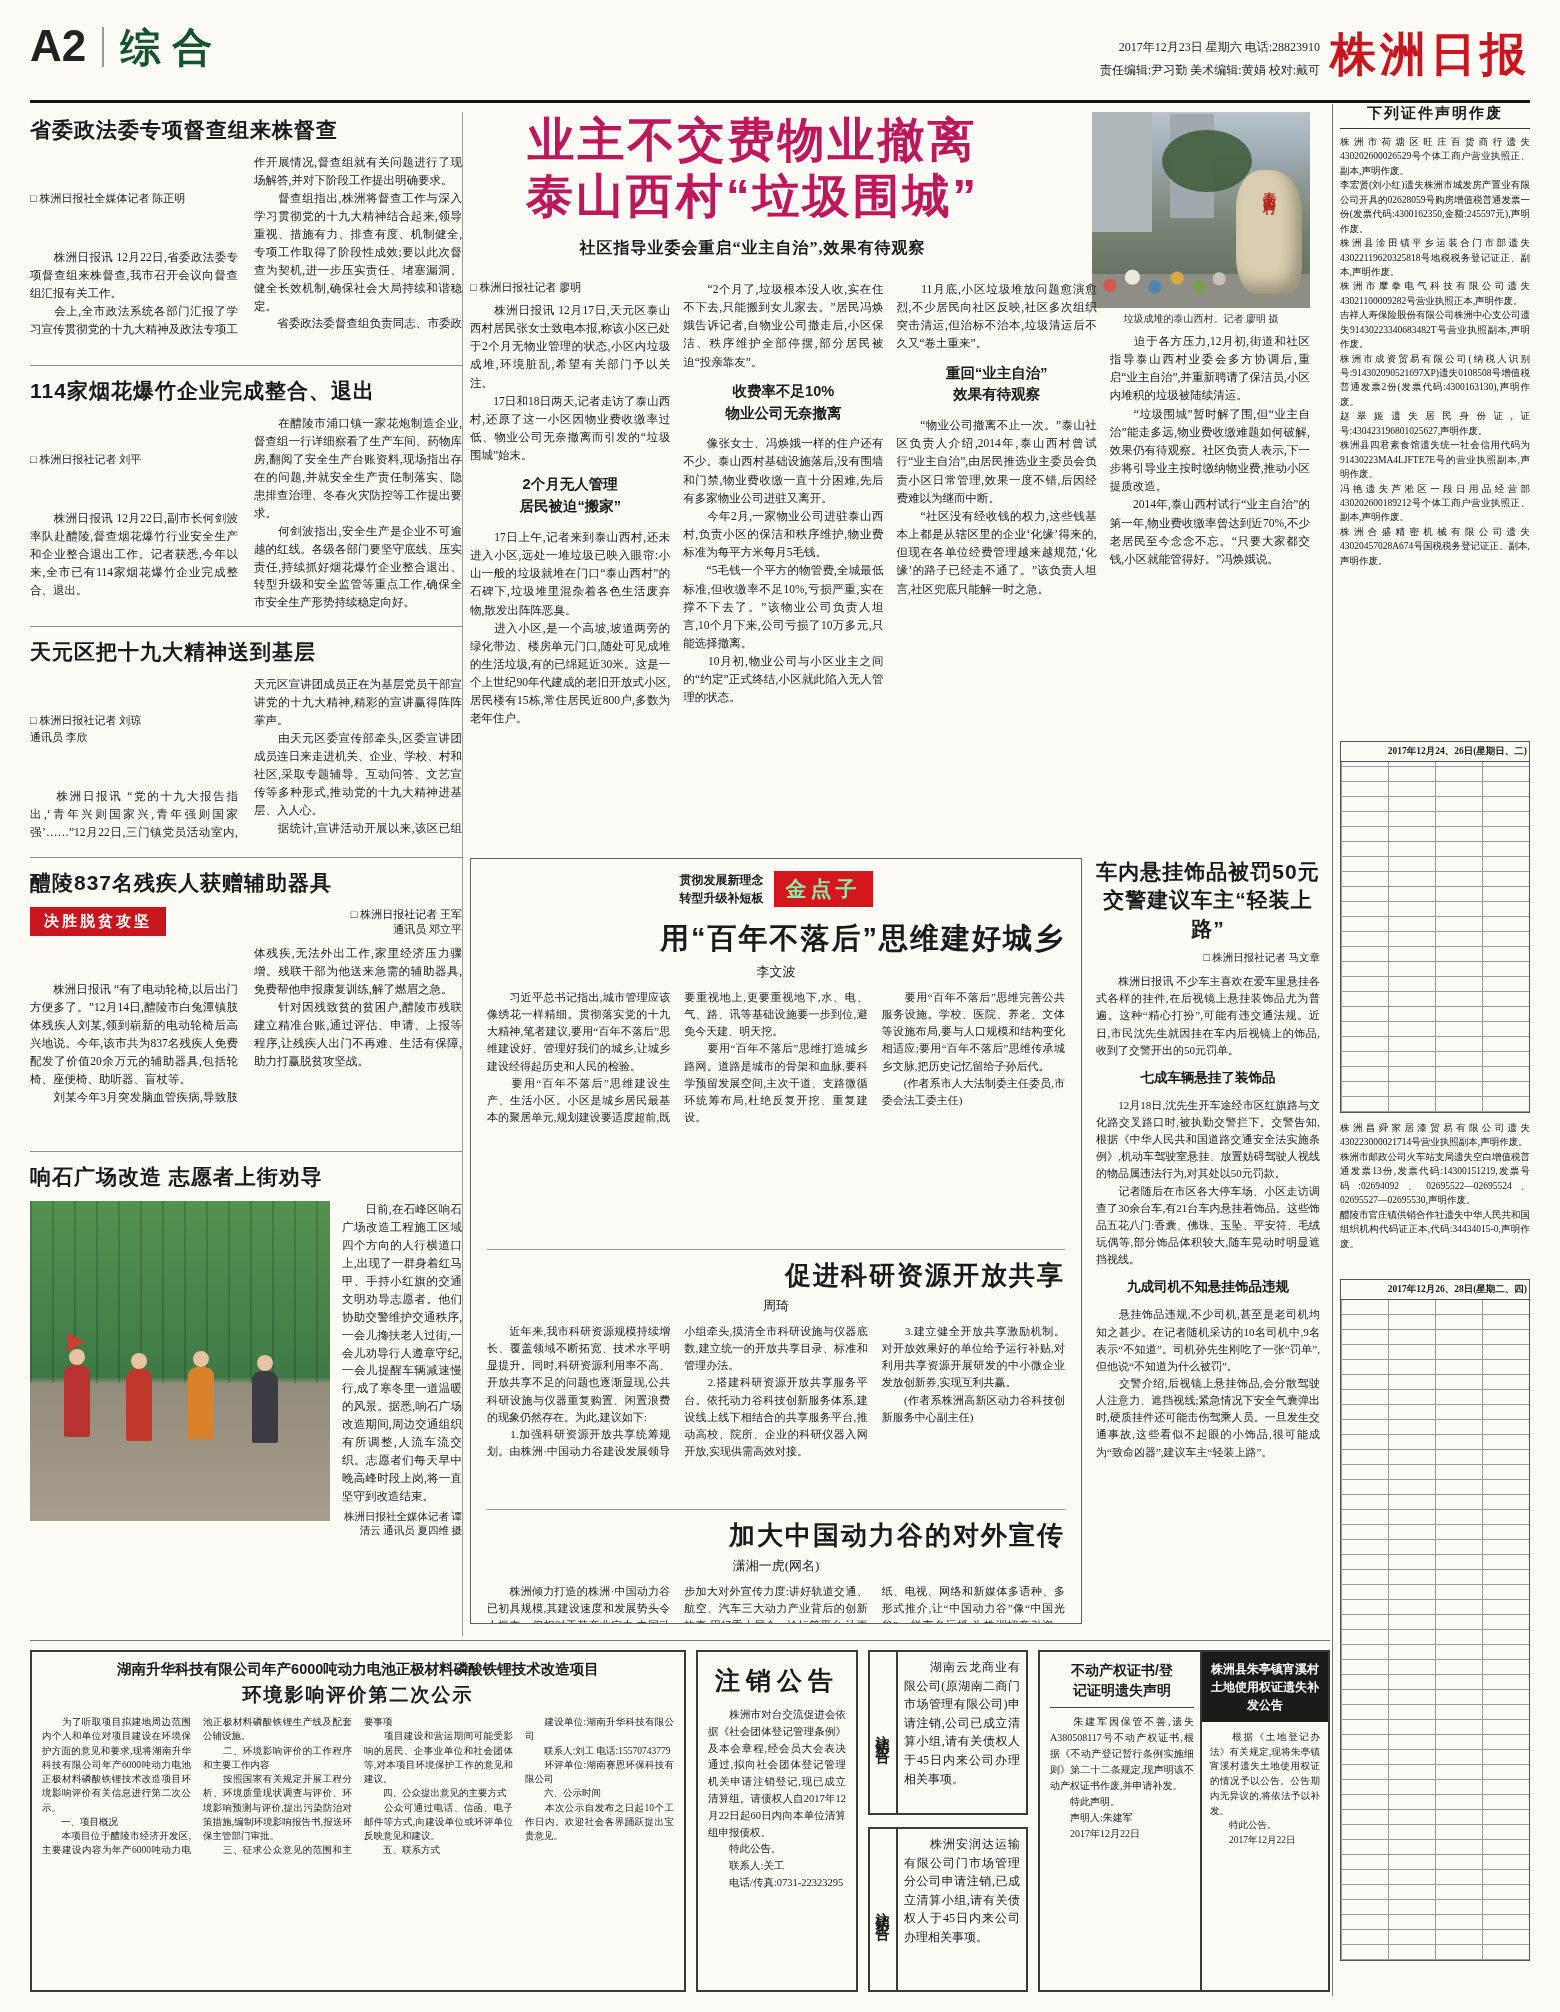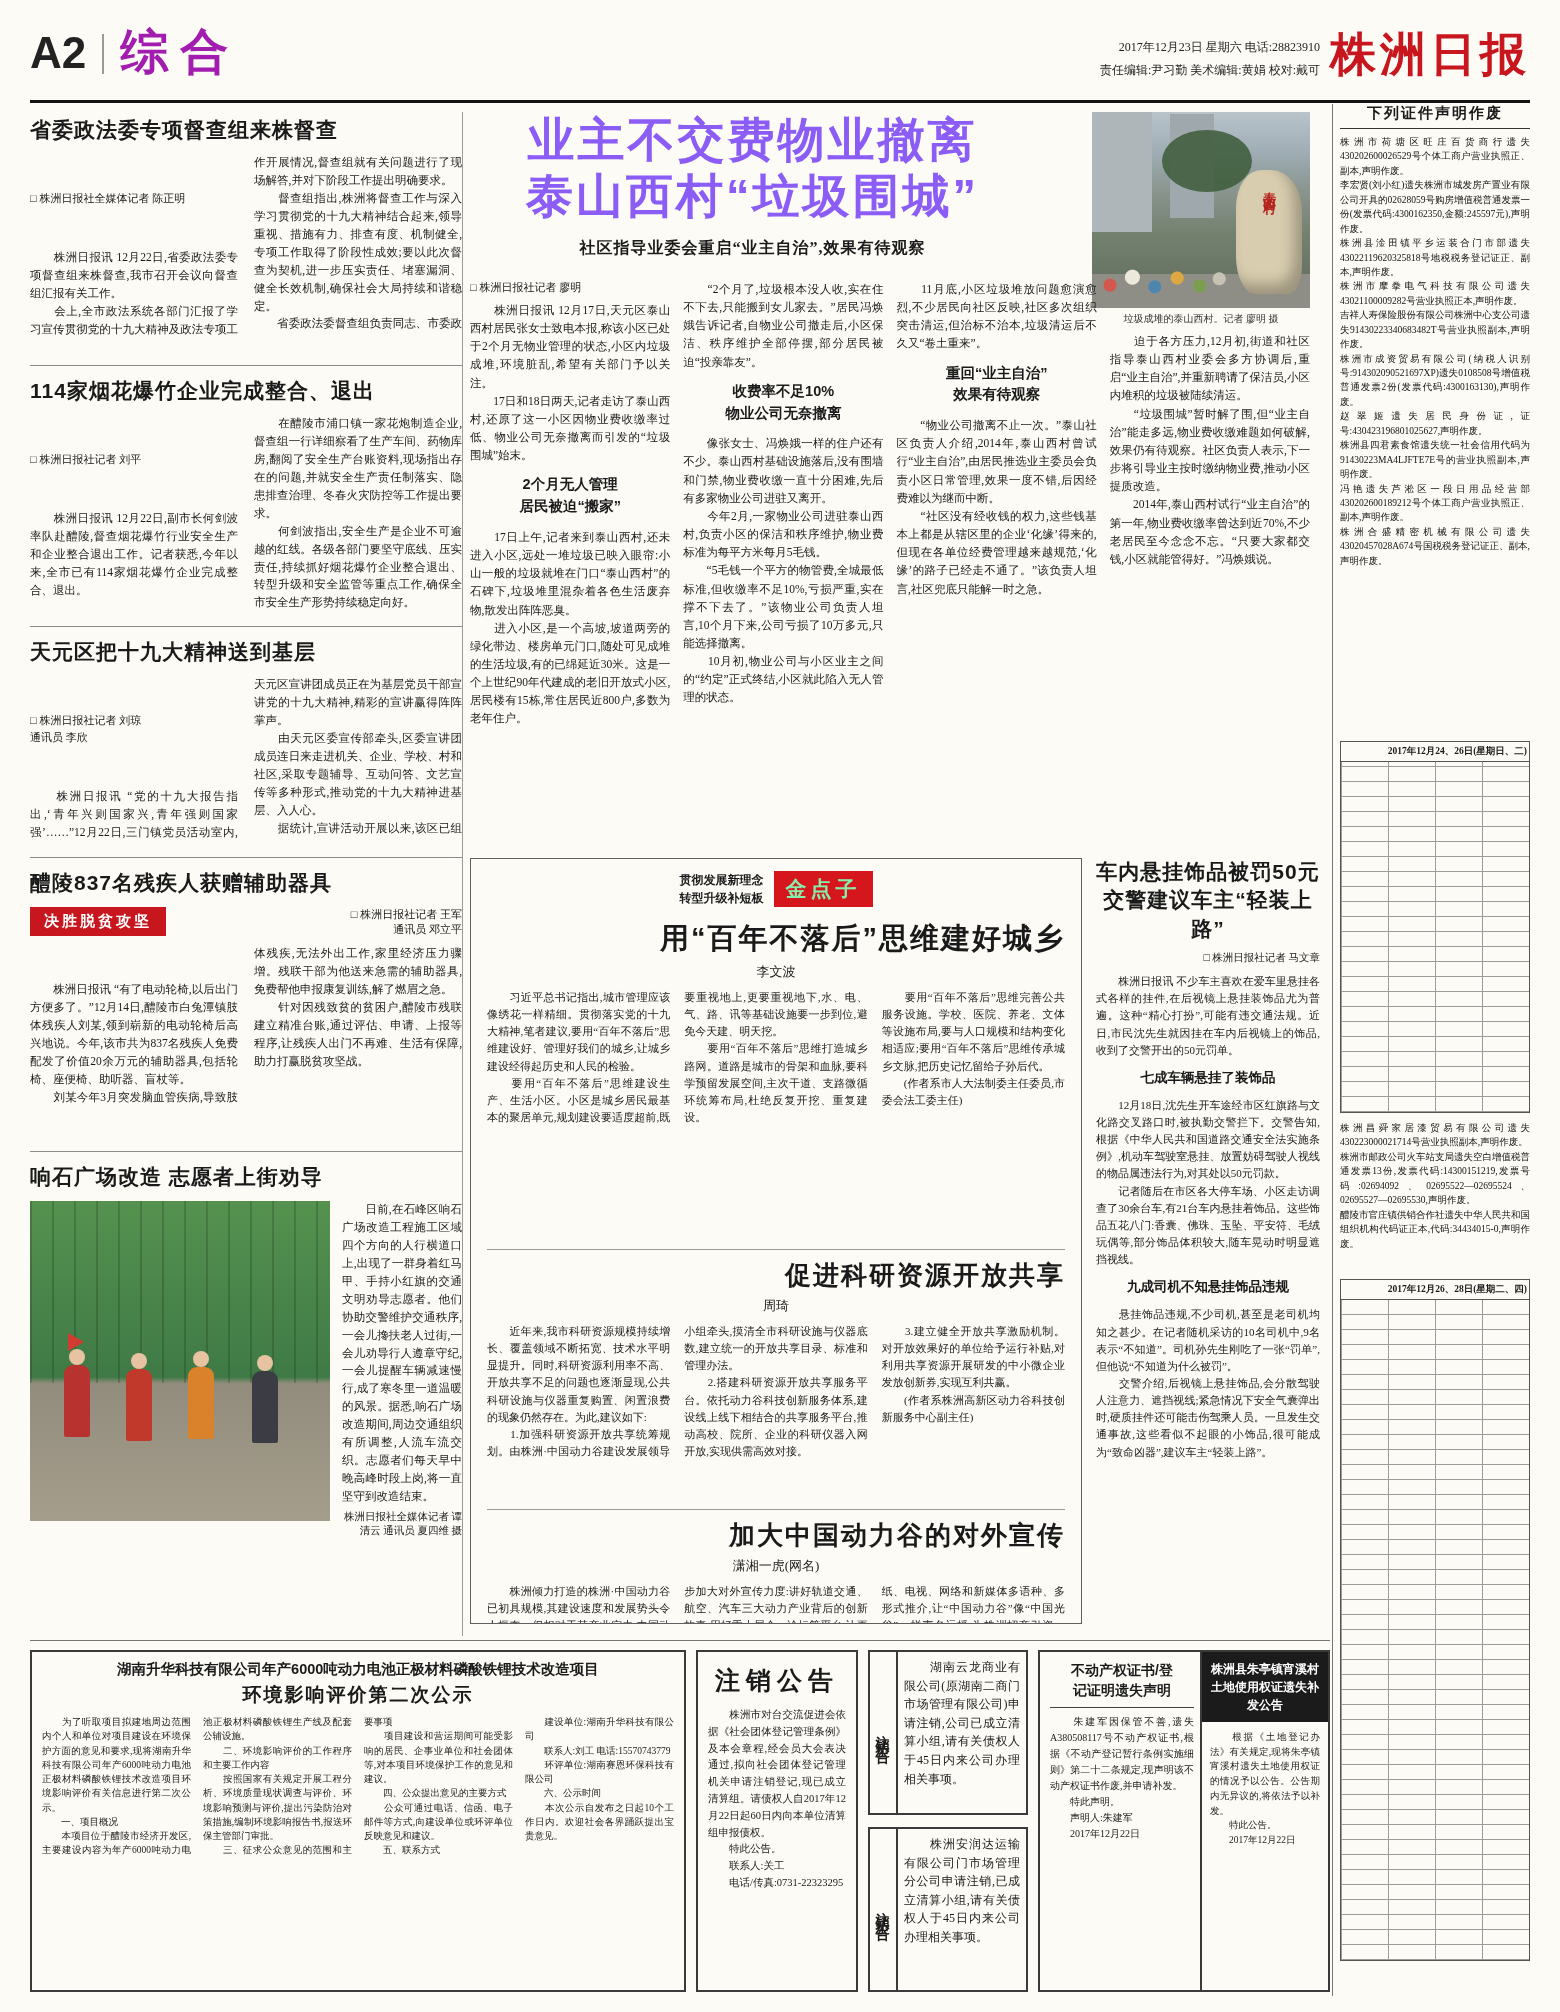--- a/index.html
+++ b/index.html
@@ -5,21 +5,21 @@
 *{margin:0;padding:0;box-sizing:border-box}
 html,body{background:#c9c9c9}
 .page{position:relative;width:1560px;height:2012px;margin:0 auto;background:#fcfbf5;color:#1a1a1a;
   font-family:"Liberation Serif","DejaVu Serif",serif;overflow:hidden}
 .abs{position:absolute}
 
 
 .masthead{left:30px;top:20px;right:30px;height:76px}
 .pageno{font-size:44px;font-weight:bold;color:#222;font-family:"Liberation Sans",sans-serif}
 .pn-sep{display:inline-block;width:2px;height:40px;background:#9a9a9a;margin:0 16px;vertical-align:-6px}
-.section-name{font-size:48px;font-weight:bold;color:#a21caf;letter-spacing:12px;font-family:"Liberation Sans",sans-serif}
+.section-name{font-size:40px;font-weight:bold;color:#14532d;letter-spacing:12px;font-family:"Liberation Sans",sans-serif}
 .pubinfo{position:absolute;right:210px;top:16px;text-align:right;font-size:12px;line-height:1.9;color:#222}
 .logo{position:absolute;right:0;top:4px;font-size:46px;font-weight:bold;color:#c7161d;letter-spacing:4px}
 .rule-top{left:30px;right:30px;top:100px;height:3px;background:#141414}
 .vrule{background:#9a9a9a;width:1px}
 
 
 .body-txt{font-size:11.5px;line-height:1.56;text-align:justify;white-space:pre-wrap}
 .cols2{column-count:2;column-gap:16px}
 .byline{font-size:11px;margin-bottom:6px;white-space:pre-line}
 .hdiv{border-top:1px solid #8c8c8c;margin:11px 0}
@@ -38,21 +38,21 @@
 .pv-fence{position:absolute;left:0;top:0;right:0;height:57%;
   background:repeating-linear-gradient(90deg,rgba(0,0,0,.16) 0 2px,transparent 2px 22px)}
 .pv-person{position:absolute;width:26px;height:72px;border-radius:9px 9px 2px 2px}
 .pv-head{position:absolute;top:-16px;left:5px;width:16px;height:16px;border-radius:50%;background:#e7c3a1}
 .pv-flag{position:absolute;width:0;height:0;border-top:9px solid transparent;border-bottom:9px solid transparent;border-left:16px solid #d23b2f}
 .credit{font-size:10.5px;text-align:right;margin-top:4px}
 
 
 .main-story{left:470px;top:112px;width:840px;height:738px;overflow:hidden}
 .headline{width:565px;text-align:center;font-size:47px;line-height:1.2;font-weight:bold;letter-spacing:3px;
-  font-family:"Liberation Sans",sans-serif;color:#8b5cf6}
+  font-family:"Liberation Sans",sans-serif;color:#be185d}
 .deck{width:565px;margin-top:13px;text-align:center;font-size:16px;font-weight:bold;letter-spacing:1px}
 .photo-main{left:622px;top:0;width:218px;height:196px;overflow:hidden;
   background:linear-gradient(180deg,#b9c4cb 0%,#9dabb2 22%,#8a958f 40%,#74816f 62%,#5e6b5d 100%)}
 .pm-bldg{position:absolute;left:0;top:0;width:60px;height:120px;background:#aeb6ba;box-shadow:70px -6px 0 -8px #9fa8ac}
 .pm-tree{position:absolute;left:70px;top:18px;width:90px;height:62px;border-radius:50%;background:#3c5a38;opacity:.85}
 .pm-road{position:absolute;left:0;bottom:0;right:0;height:34px;background:#8f8e86}
 .pm-stone{position:absolute;right:8px;bottom:14px;width:66px;height:124px;background:#d8cdae;
   border-radius:38% 46% 22% 30%/30% 34% 24% 30%;box-shadow:inset -8px -10px 14px rgba(0,0,0,.28)}
 .pm-stone span{position:absolute;left:50%;top:12px;transform:translateX(-50%);writing-mode:vertical-rl;
   color:#b5241f;font-weight:bold;font-size:13px;letter-spacing:3px;font-family:"Liberation Sans",sans-serif}

